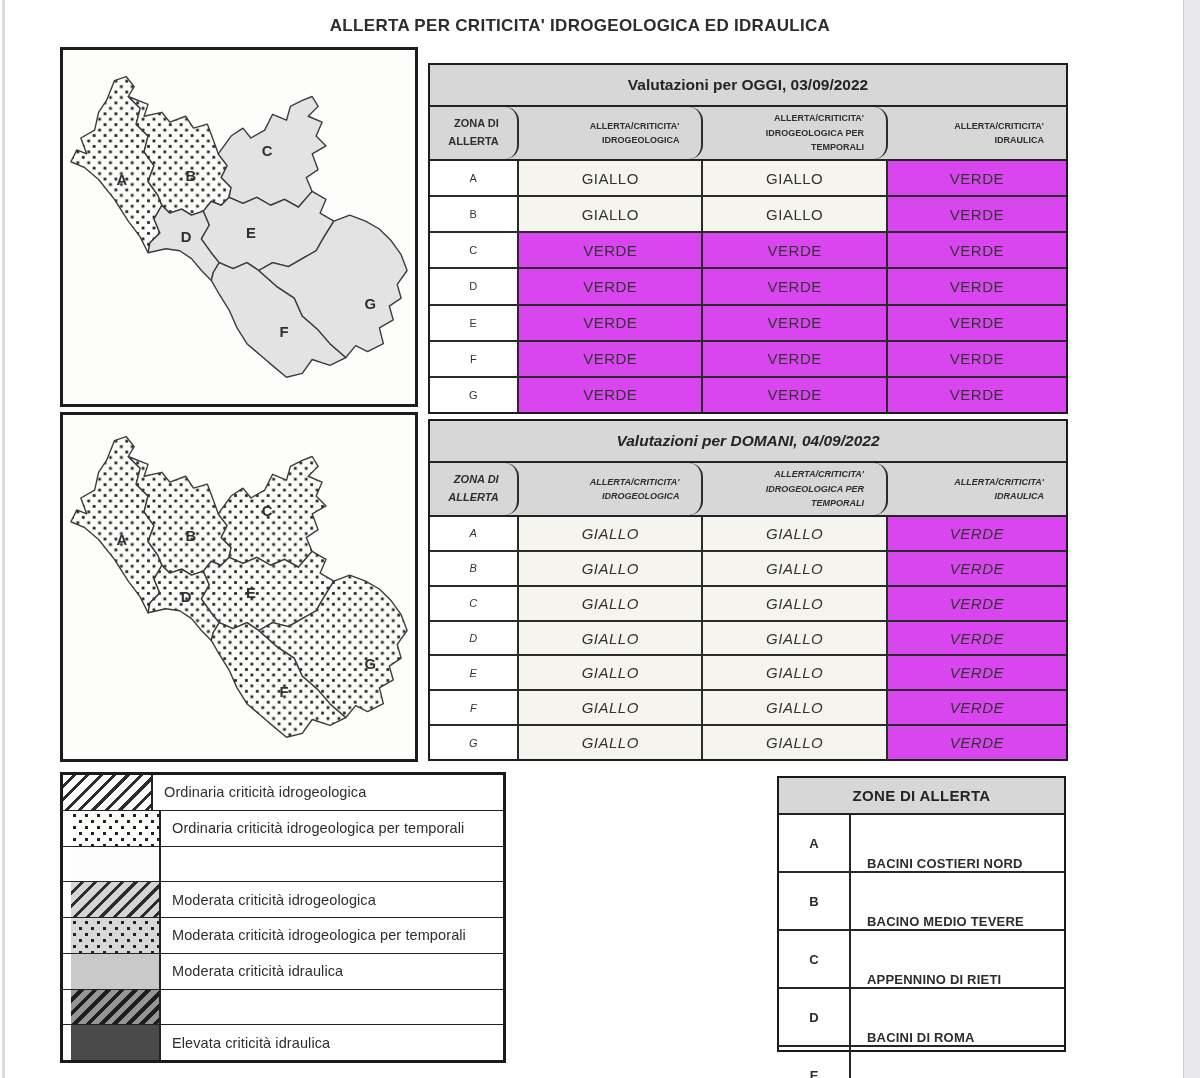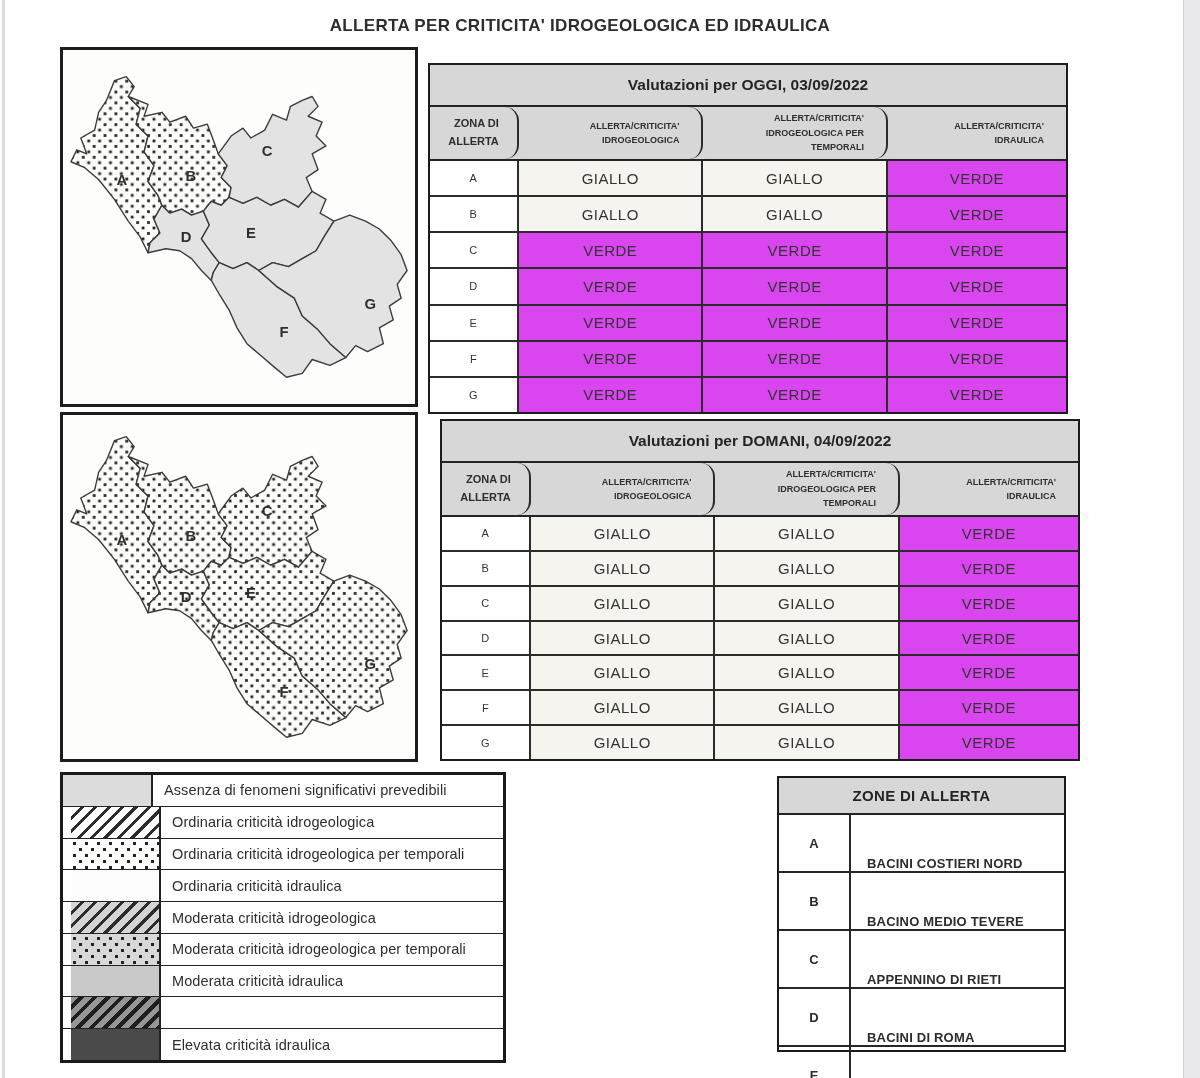--- a/index.html
+++ b/index.html
@@ -17,21 +17,21 @@
 
   
   .map-box{border:3px solid #1c1c1c;background:#fdfdfc;}
   .map-box-1{left:60px;top:47px;width:352px;height:354px;}
   .map-box-2{left:60px;top:412px;width:352px;height:344px;}
   .map-box svg{width:100%;height:100%;display:block;}
 
   
   .atable{border:2px solid #1c1c1c;display:flex;flex-direction:column;background:#fff;}
   .atable-1{left:428px;top:63px;width:636px;height:347px;}
-  .atable-2{left:440px;top:419px;width:636px;height:338px;}
+  .atable-2{left:428px;top:419px;width:636px;height:338px;font-style:italic;}
   .t-title{flex:0 0 40px;background:#d7d7d7;border-bottom:2px solid #232323;
     font-size:15.5px;font-weight:bold;display:flex;align-items:center;justify-content:center;color:#242424;}
   .t-head{flex:0 0 52px;display:flex;background:#d7d7d7;border-bottom:2px solid #232323;}
   .t-hc{display:flex;align-items:center;justify-content:center;text-align:right;
     font-size:9px;font-weight:bold;line-height:1.6;padding:0 22px;box-sizing:border-box;color:#2e2e2e;border-radius:14px;}
   .t-rows{flex:1;display:flex;flex-direction:column;}
   .t-row{flex:1;display:flex;}
   .t-row + .t-row{border-top:2px solid #2b2b2b;}
   .t-c{display:flex;align-items:center;justify-content:center;box-sizing:border-box;
     font-size:15px;letter-spacing:.5px;color:#333;}
@@ -240,34 +240,29 @@
         <div class="t-c c0">G</div>
         <div class="t-c c1 v-giallo">GIALLO</div>
         <div class="t-c c2 v-giallo">GIALLO</div>
         <div class="t-c c3 v-verde">VERDE</div>
       </div>
     </div>
 </div>
 
 <div class="abs legend">
     <div class="lg-row">
-      <div class="lg-sw sw-solid-lightgray"></div>
-      <div class="lg-label">Assenza di fenomeni significativi prevedibili</div>
-    </div>
-    <div class="lg-row">
       <div class="lg-sw sw-hatch-white"></div>
       <div class="lg-label">Ordinaria criticità idrogeologica</div>
     </div>
     <div class="lg-row">
       <div class="lg-sw sw-dots-white"></div>
       <div class="lg-label">Ordinaria criticità idrogeologica per temporali</div>
     </div>
     <div class="lg-row">
       <div class="lg-sw sw-solid-white"></div>
-      <div class="lg-label">Ordinaria criticità idraulica</div>
     </div>
     <div class="lg-row">
       <div class="lg-sw sw-hatch-gray"></div>
       <div class="lg-label">Moderata criticità idrogeologica</div>
     </div>
     <div class="lg-row">
       <div class="lg-sw sw-dots-gray"></div>
       <div class="lg-label">Moderata criticità idrogeologica per temporali</div>
     </div>
     <div class="lg-row">

